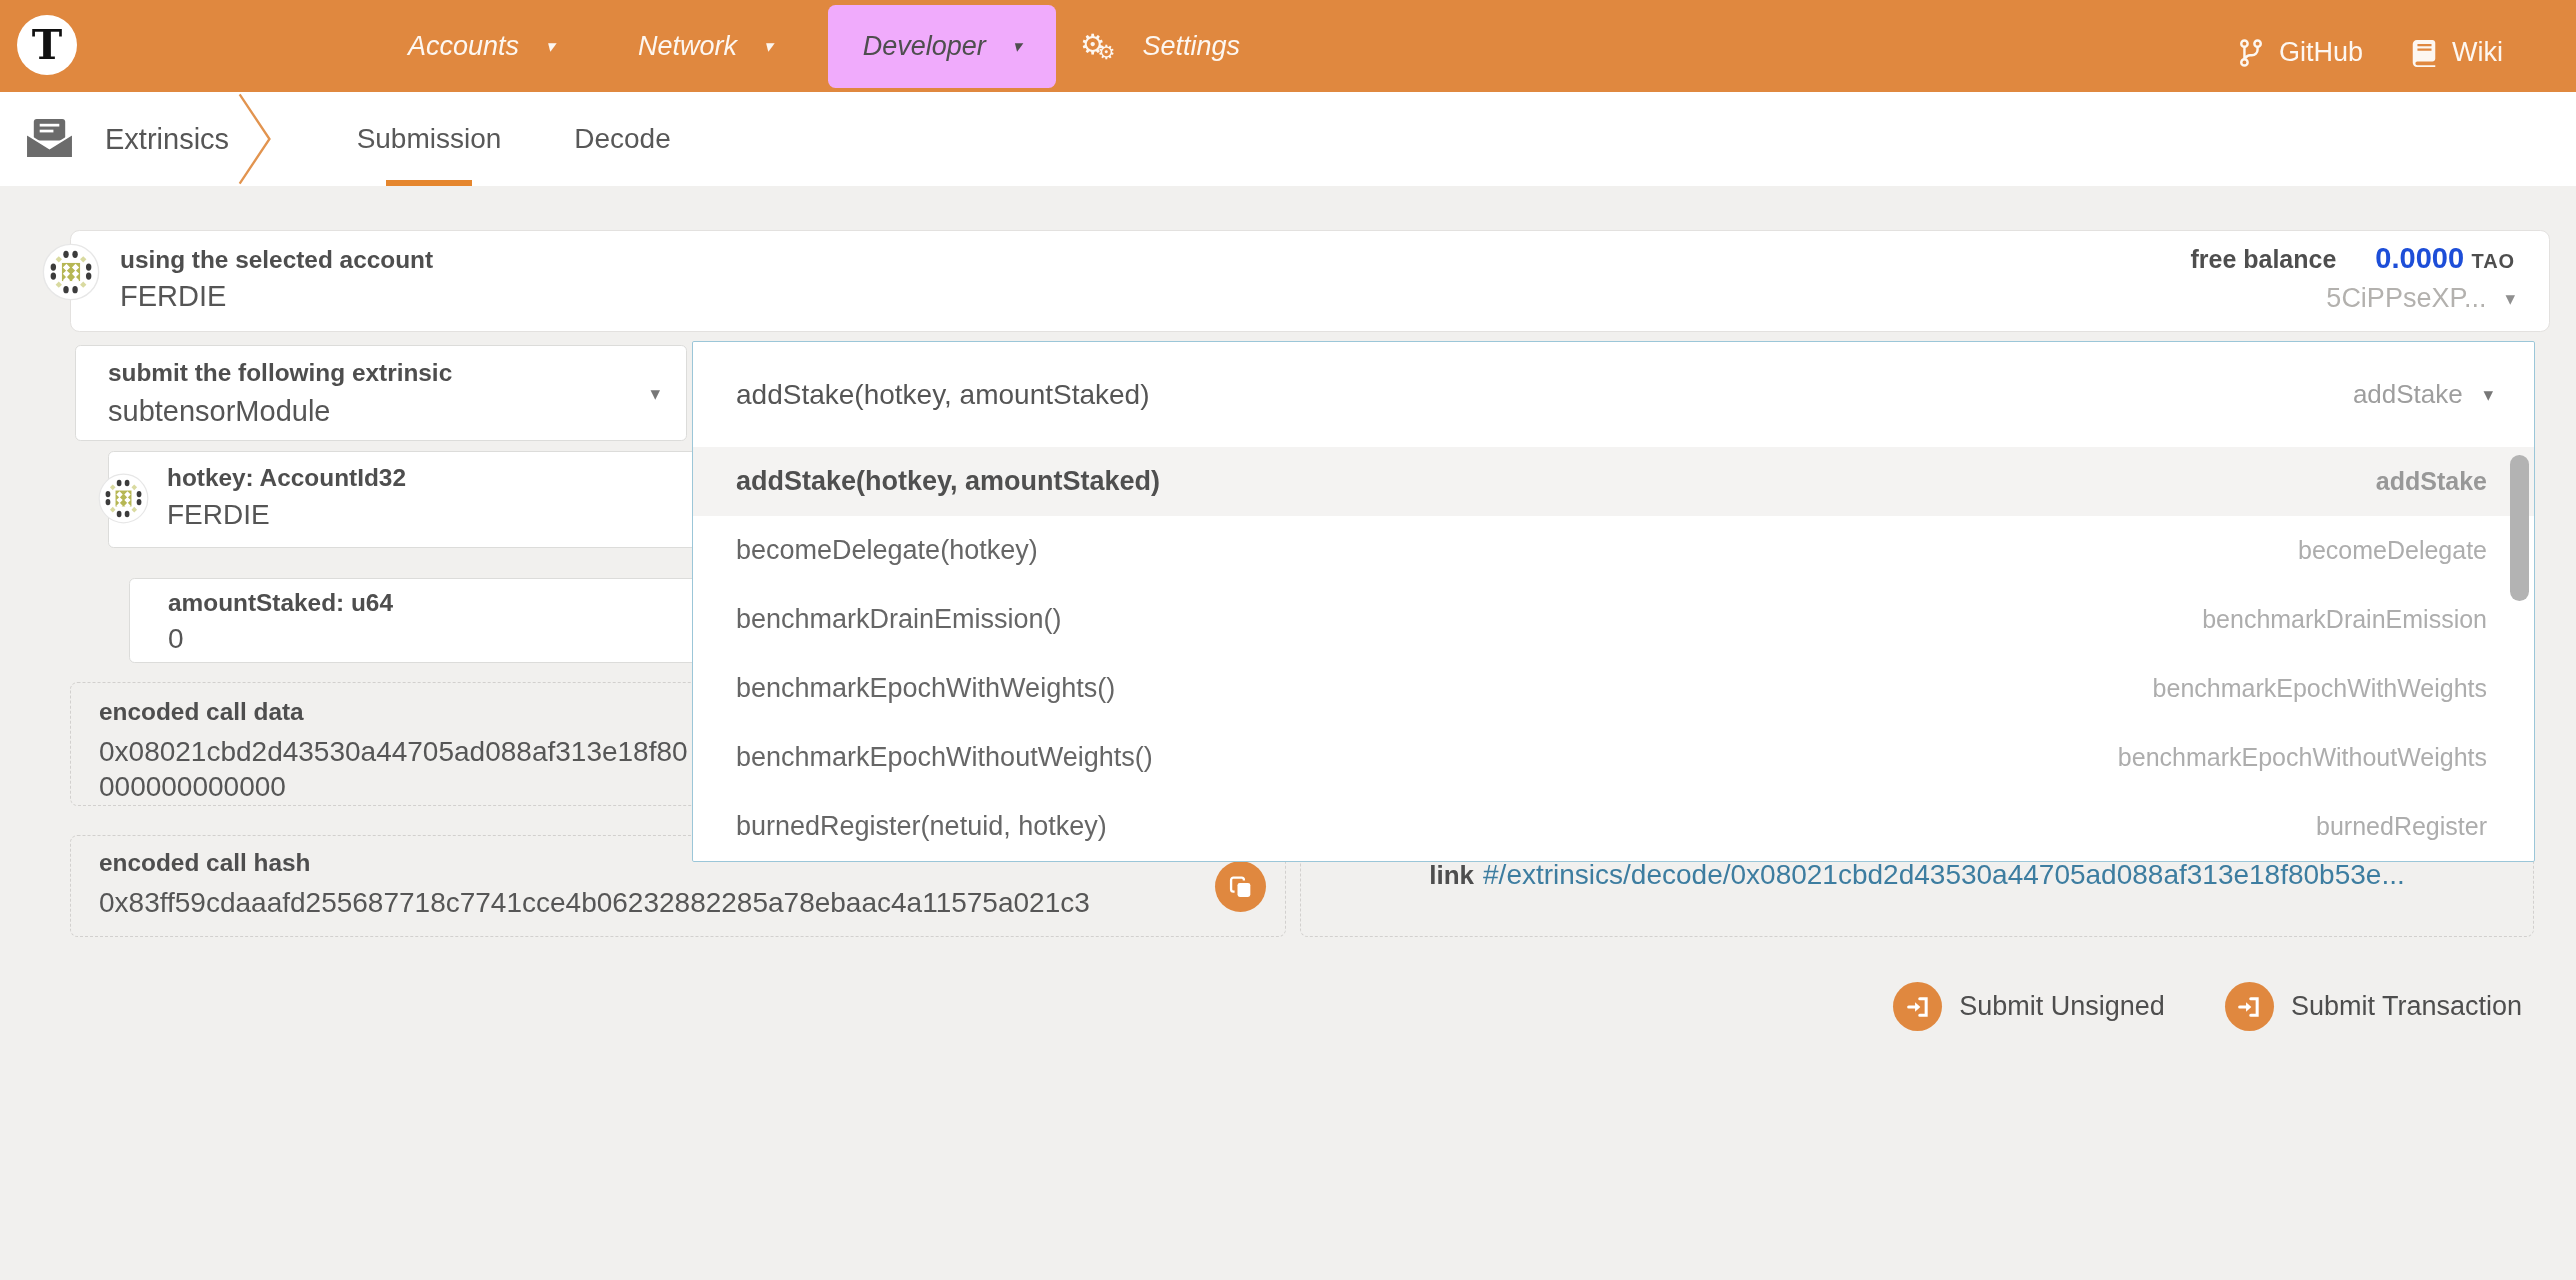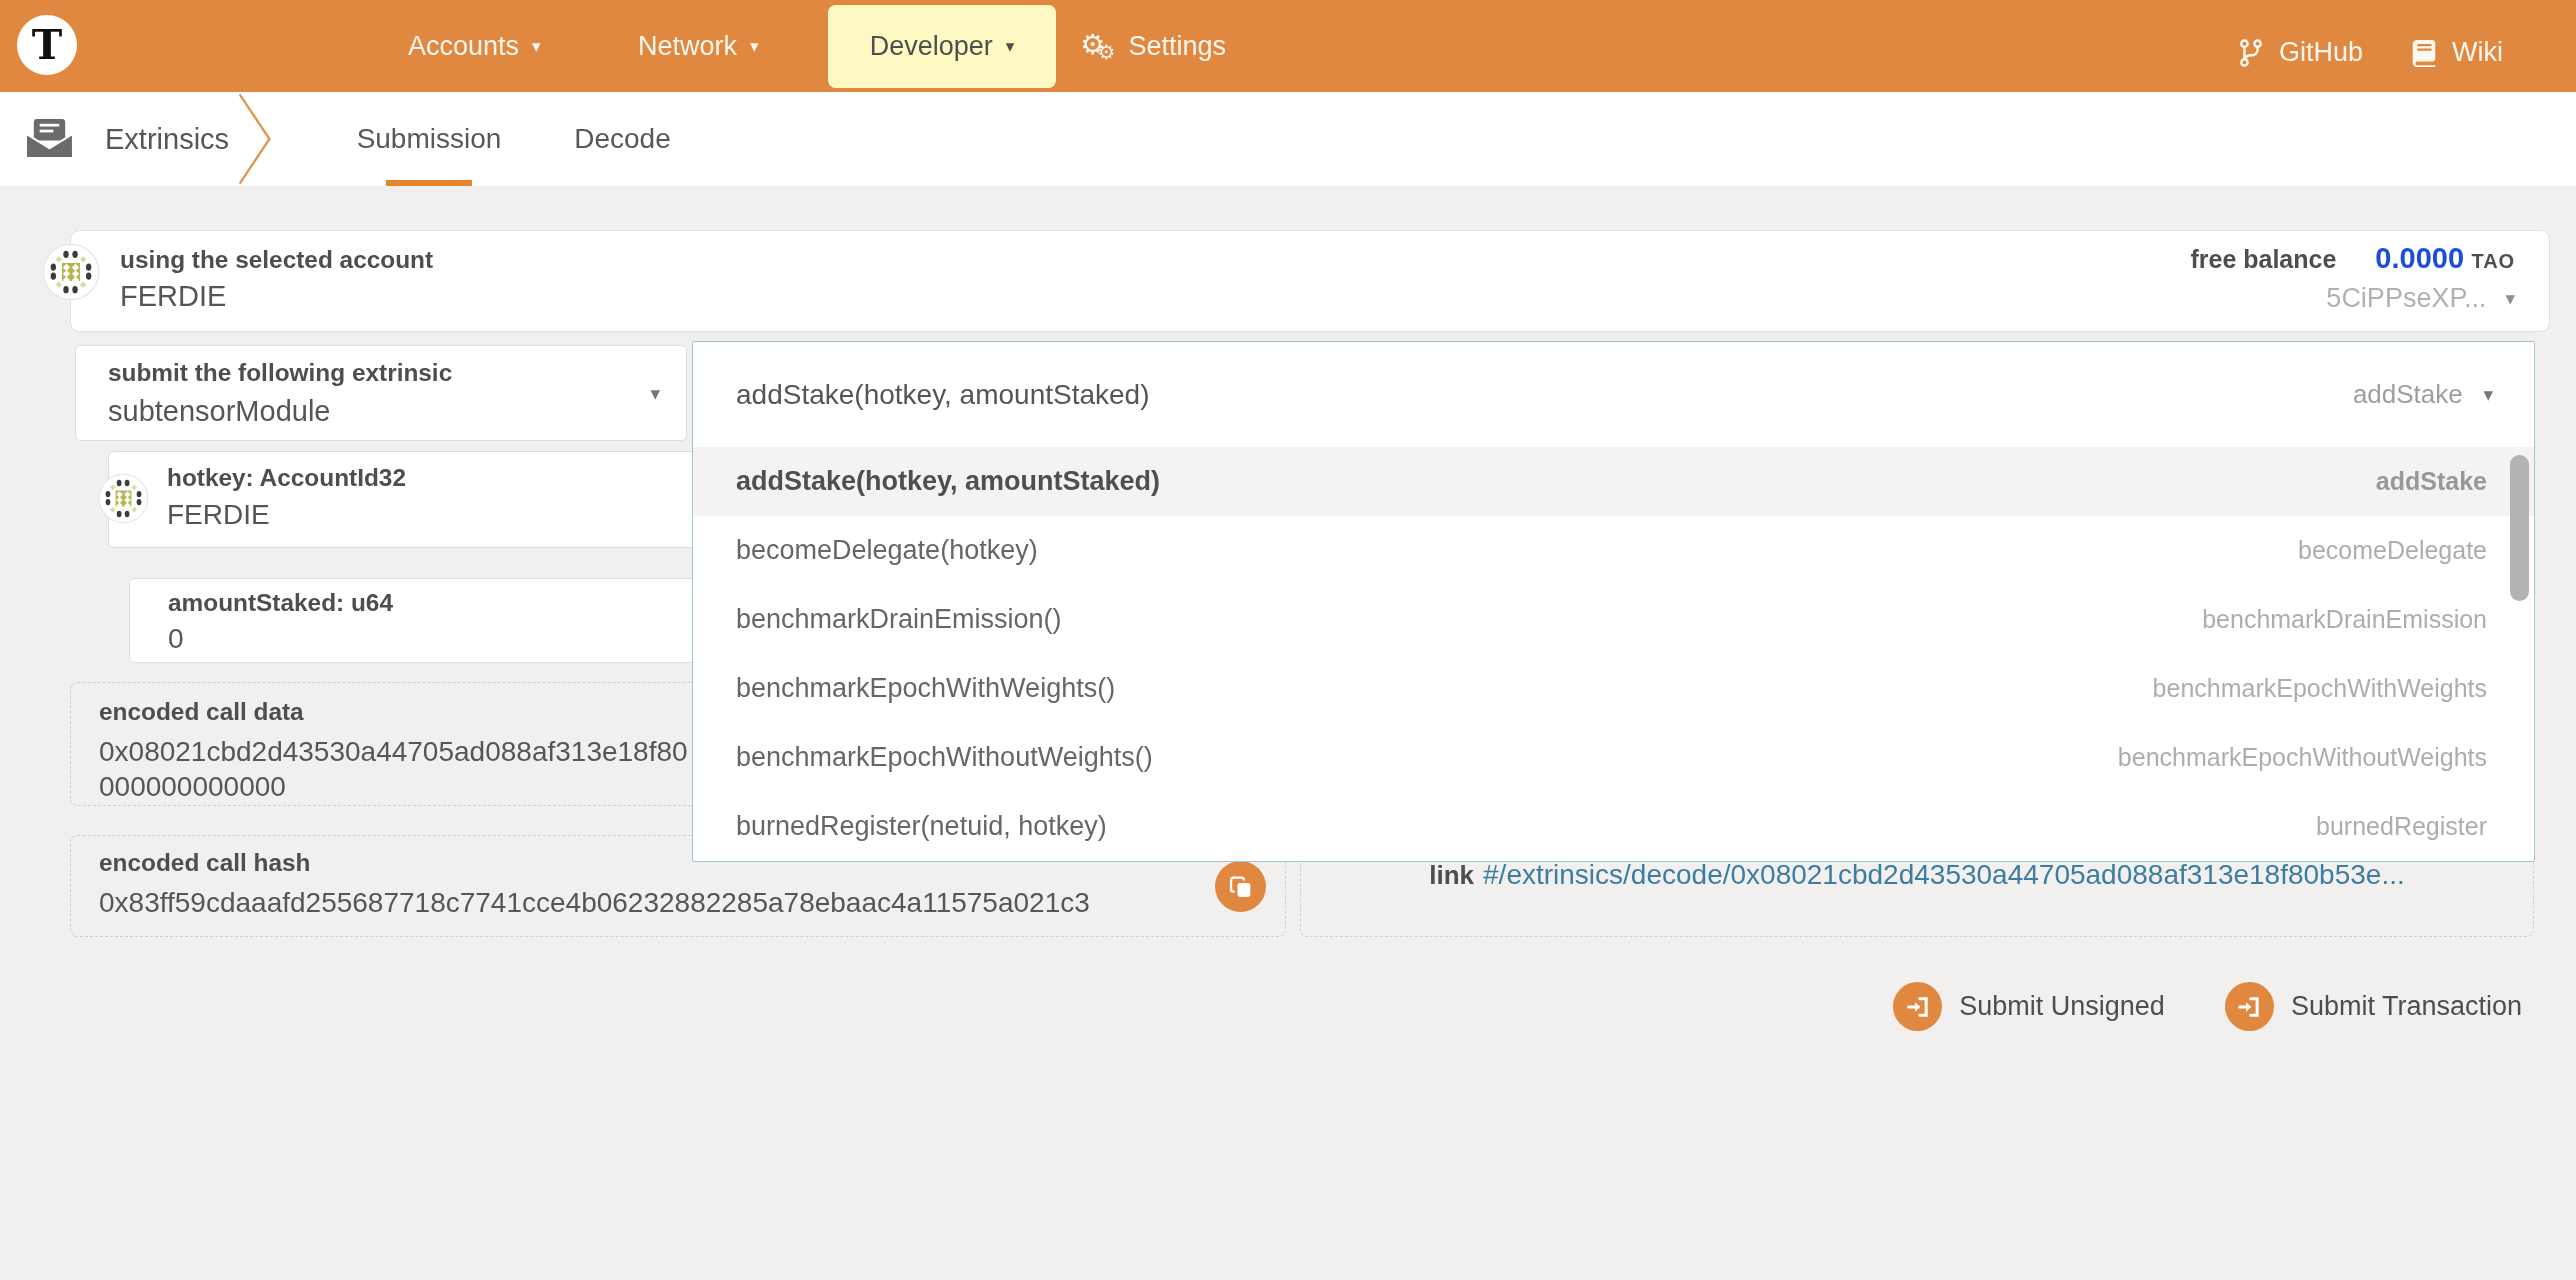--- a/index.html
+++ b/index.html
@@ -10,25 +10,25 @@
   
   .topbar{position:absolute;left:0;top:0;width:2576px;height:92px;background:#e0883f;}
   .logo{position:absolute;left:17px;top:15px;width:60px;height:60px;border-radius:50%;
         background:#fff;display:flex;align-items:center;justify-content:center;cursor:pointer;}
   .logo span{font-family:"DejaVu Serif",serif;font-size:41px;font-weight:bold;color:#101010;}
   .chain{position:absolute;left:86px;top:7.5px;width:315px;text-align:center;color:#fff;cursor:pointer;line-height:1.25;}
   .chain-line1{font-size:20px;}
   .chain-line2{font-size:22.5px;}
   .chain-line3{font-size:20px;}
   .caret{font-size:17px;}
-  .nav-item{position:absolute;top:0;height:92px;display:flex;align-items:center;gap:13px;
-            color:#fdf7f1;font-size:27px;cursor:pointer;}
+  .nav-item{position:absolute;top:0;height:92px;display:flex;align-items:center;gap:27px;
+            color:#fdf7f1;font-size:27px;cursor:pointer;font-style:italic;}
   .nav-accounts{left:408px;}
   .nav-network{left:638px;}
-  .nav-developer{left:828px;top:4.7px;height:83px;width:228px;background:#fef9c3;border-radius:7.5px;
+  .nav-developer{left:828px;top:4.7px;height:83px;width:228px;background:#f0abfc;border-radius:7.5px;
                  color:#4e4e4e;justify-content:center;}
   .nav-settings{left:1080px;}
   .gears{position:relative;color:#fdf7f1;font-family:"DejaVu Sans",sans-serif;}
   .gear-big{font-size:28px;}
   .gear-small{font-size:20px;margin-left:-7.5px;vertical-align:-4.7px;display:inline-block;}
   .top-link{position:absolute;top:0;height:68px;display:flex;align-items:flex-end;gap:13px;
             color:#fdf7f1;font-size:27px;cursor:pointer;}
   .tl-github{left:2236px;}
   .tl-wiki{left:2409px;}
 

